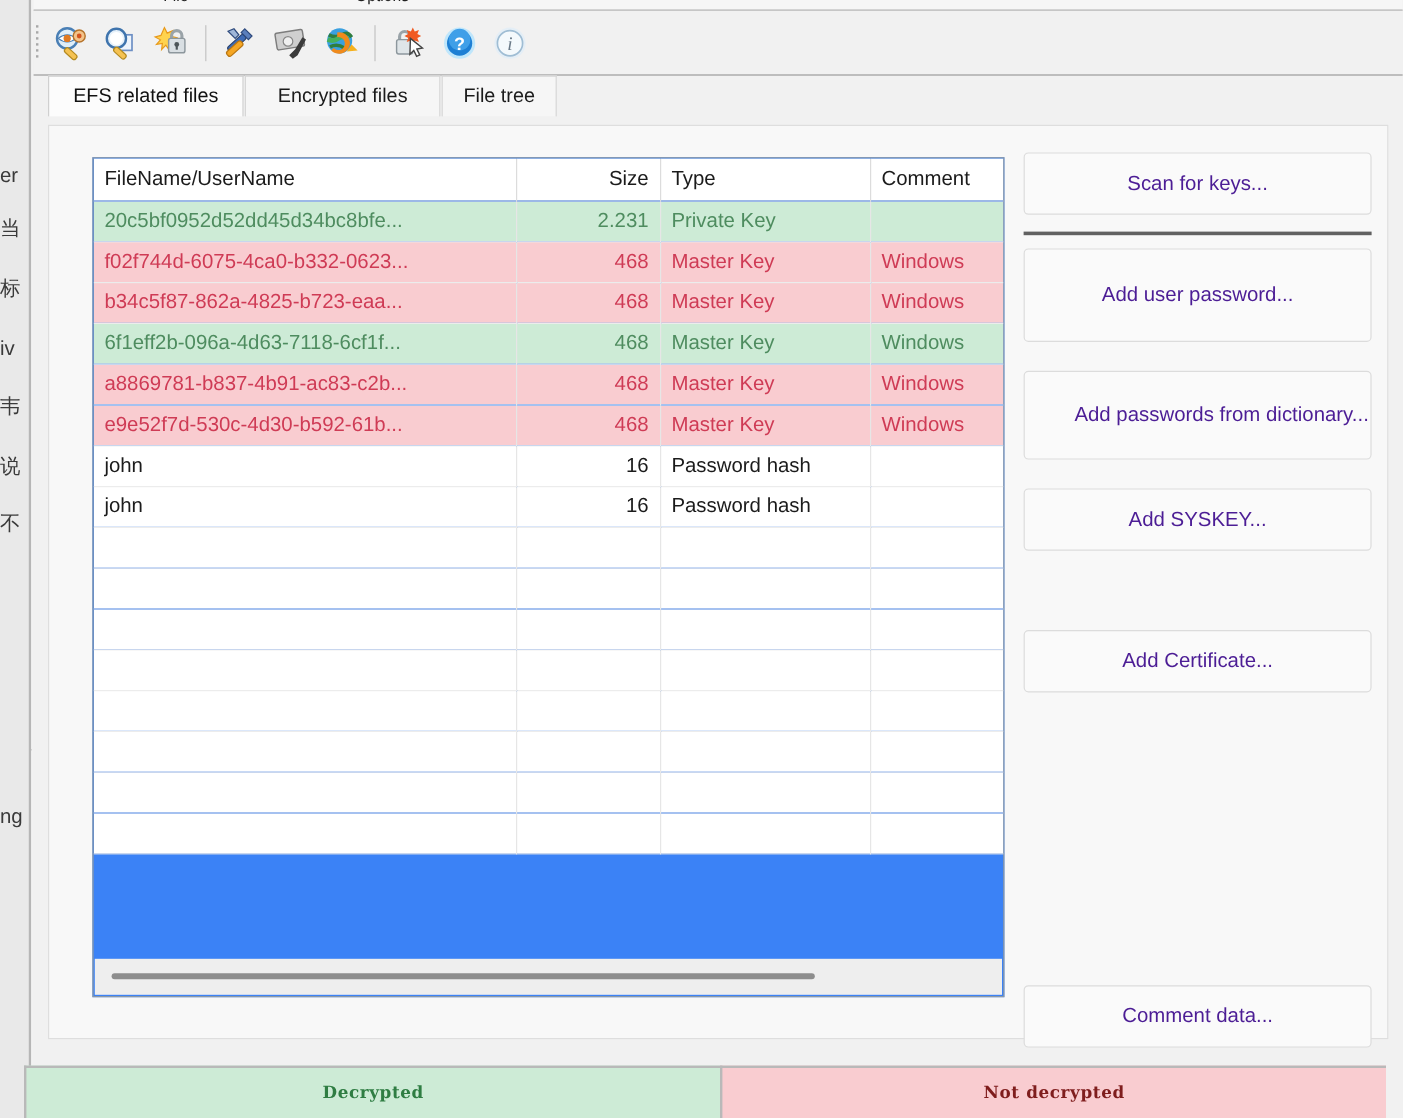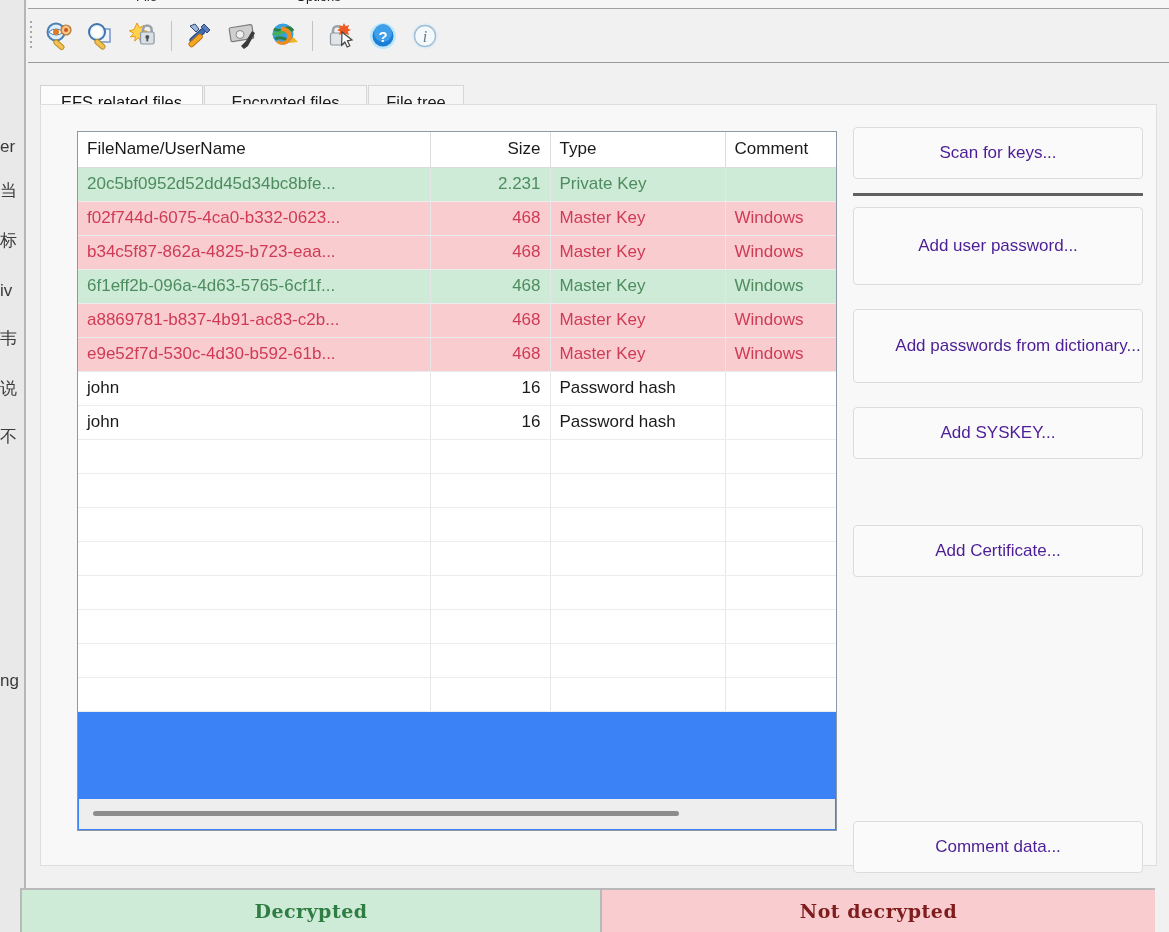--- a/index.html
+++ b/index.html
@@ -57,21 +57,21 @@
   .grip i{display:block;width:2px;height:2px;background:#a8a8a8;margin-bottom:3px;}
   .tb-icons{position:absolute;left:10px;top:8px;display:flex;align-items:center;}
   .tbi{
     width:42px;height:38px;display:flex;align-items:center;justify-content:center;
     cursor:pointer;
   }
   .tb-sep{width:1px;height:30px;background:#c2c2c2;margin:0 7px;}
 
   
   .tabs{
-    position:absolute;left:12px;top:76px;width:1117px;height:34px;
+    position:absolute;left:12px;top:54px;width:1117px;height:34px;
   }
   .tab{
     position:absolute;top:0;height:34px;box-sizing:border-box;
     border:1px solid #d6d6d6;border-bottom:none;
     background:#f6f6f6;color:#1b1b1b;font-size:16.5px;
     display:flex;align-items:center;justify-content:center;
     padding:0 12px;cursor:pointer;
   }
   .tab.active{background:#fcfcfc;border-color:#d0d0d0;color:#111;}
 
@@ -137,21 +137,21 @@
 
   
   .legend{
     position:absolute;left:20px;top:888px;width:1135px;height:44px;
     display:flex;
   }
   .lg{
     box-sizing:border-box;height:44px;
     border-top:2px solid #b9b9b9;border-left:2px solid #b9b9b9;
     display:flex;align-items:center;justify-content:center;
-    font-family:"DejaVu Serif",serif;font-weight:bold;font-size:19px;
+    font-family:"DejaVu Serif",serif;font-weight:bold;font-size:14px;
     letter-spacing:0.5px;
   }
   .lg.ok{width:580px;background:#cdebd6;color:#2f7d43;}
   .lg.bad{flex:1;background:#f9ccd0;color:#7f1d1d;border-left:2px solid #b9b9b9;}
 </style>
 </head>
 <body>
 
 <div id="root">
 
@@ -316,21 +316,21 @@
                 <td>Master Key</td>
                 <td>Windows</td>
               </tr>
               <tr class="bad">
                 <td>b34c5f87-862a-4825-b723-eaa...</td>
                 <td class="num">468</td>
                 <td>Master Key</td>
                 <td>Windows</td>
               </tr>
               <tr class="ok">
-                <td>6f1eff2b-096a-4d63-5765-6cf1f...</td>
+                <td>6f1eff2b-096a-4d63-7118-6cf1f...</td>
                 <td class="num">468</td>
                 <td>Master Key</td>
                 <td>Windows</td>
               </tr>
               <tr class="bad">
                 <td>a8869781-b837-4b91-ac83-c2b...</td>
                 <td class="num">468</td>
                 <td>Master Key</td>
                 <td>Windows</td>
               </tr>

